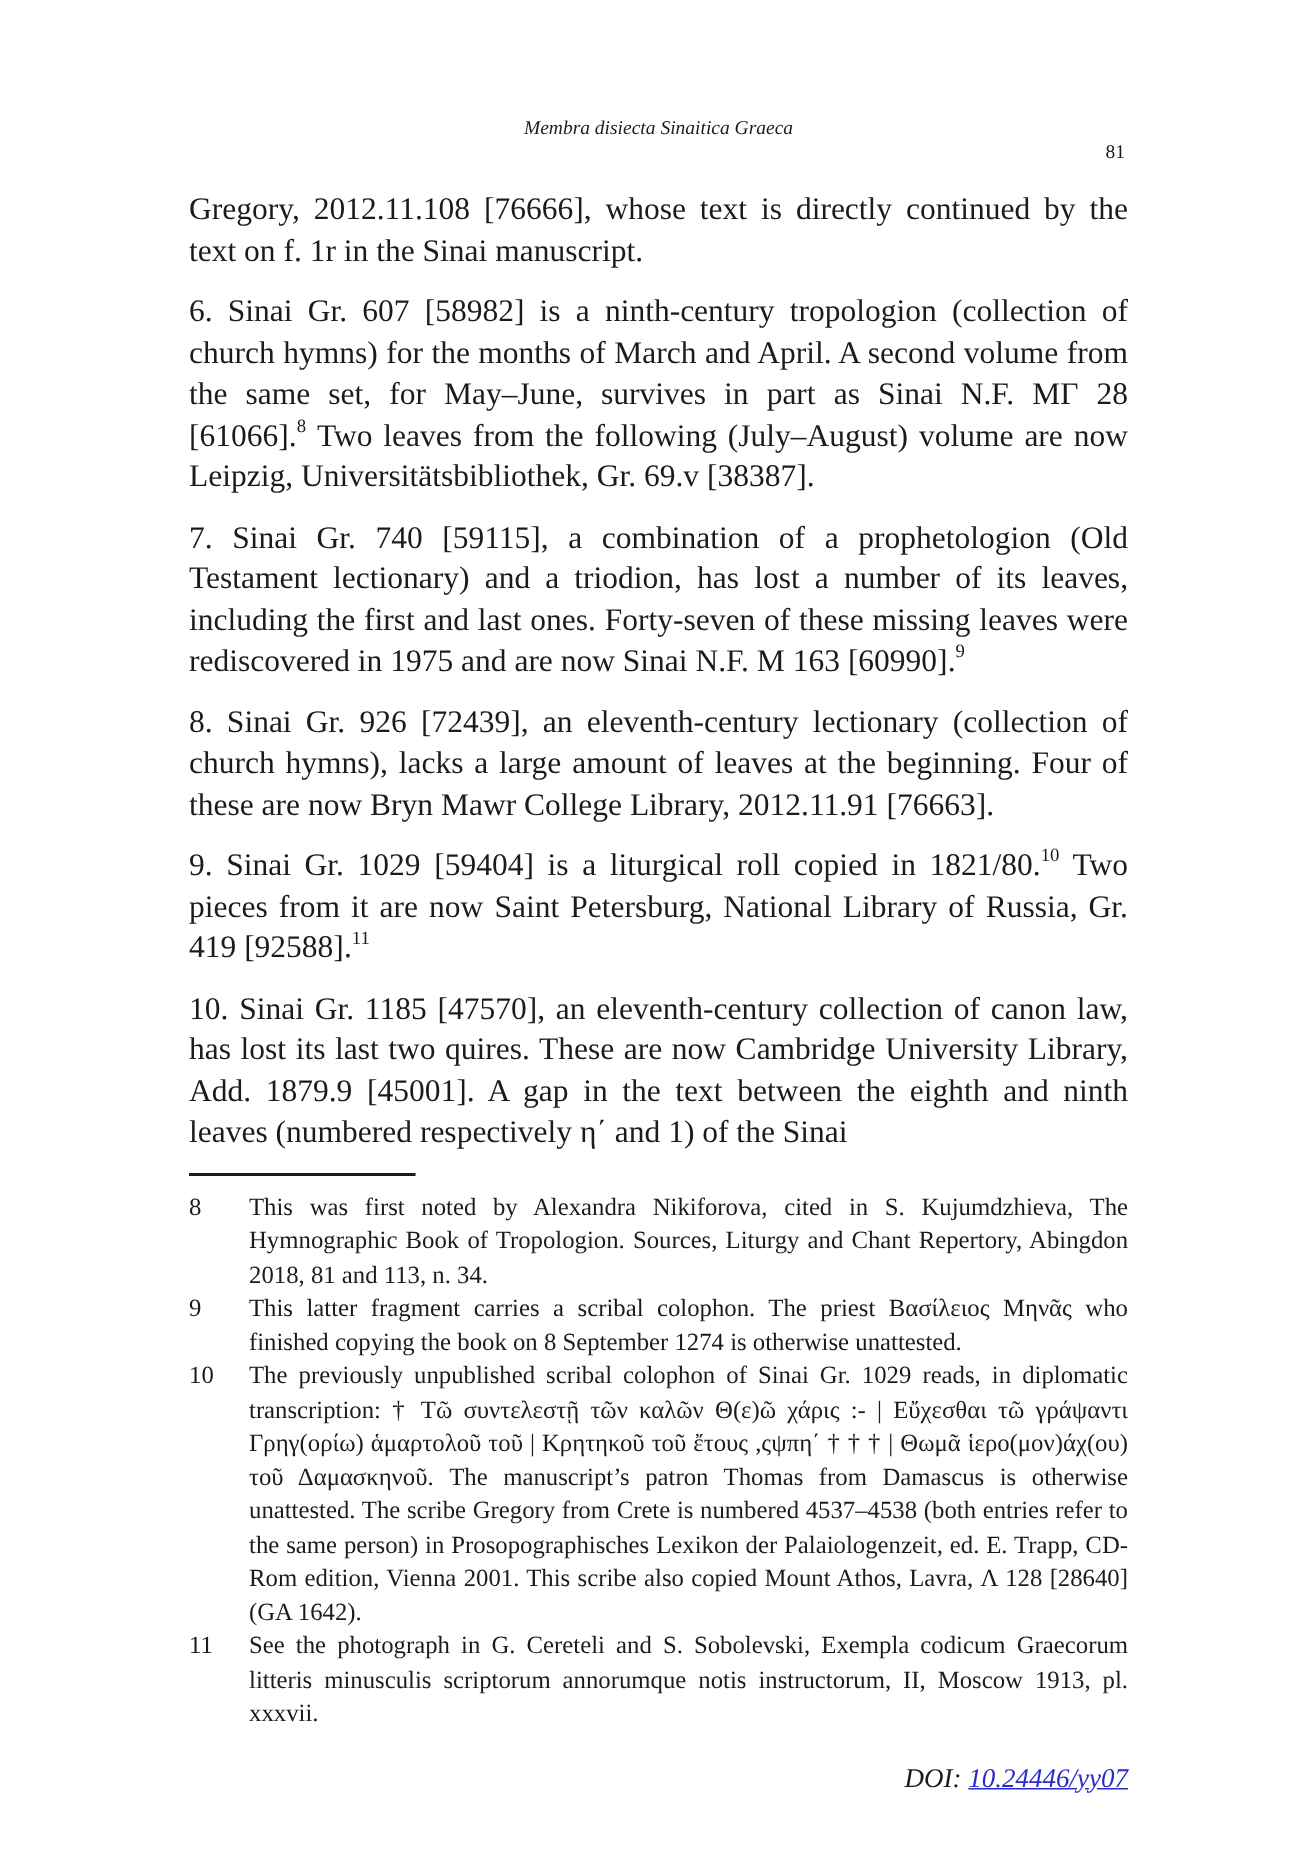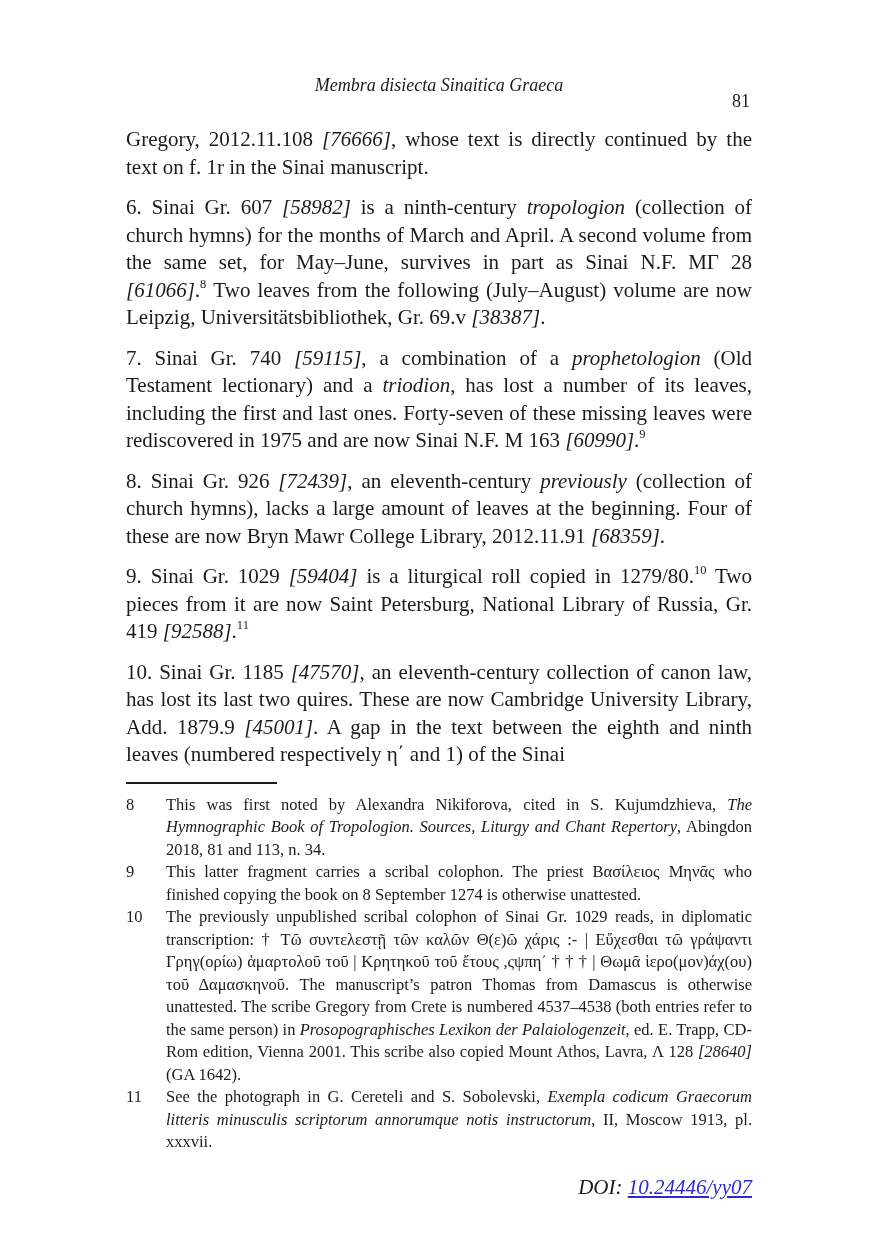--- a/index.html
+++ b/index.html
@@ -18,21 +18,21 @@
   }
   .textblock {
     position: absolute;
     left: 126px;
     top: 72px;
     width: 626px;
   }
   .running-head {
     position: relative;
     height: 28px;
-    font-size: 18px;
+    font-size: 13px;
     line-height: 26px;
     margin-bottom: 26px;
   }
   .running-head .head-title {
     display: block;
     text-align: center;
     font-style: italic;
   }
   .running-head .page-num {
     position: absolute;
@@ -41,21 +41,21 @@
     font-style: normal;
   }
   .body-paras p {
     margin: 0 0 13px 0;
     font-size: 21px;
     line-height: 27.5px;
     text-align: justify;
     hyphens: auto;
     -webkit-hyphens: auto;
   }
-  .it { font-style: italic; }
+  .it { }
   sup {
     font-size: 12.5px;
     line-height: 0;
     position: relative;
     top: -1px;
     vertical-align: super;
   }
   .footnote-rule {
     width: 151px;
     height: 0;
@@ -76,21 +76,21 @@
   .fn-text {
     flex: 1;
     text-align: justify;
     hyphens: auto;
     -webkit-hyphens: auto;
   }
   .doi-line {
     margin-top: 21px;
     text-align: right;
     font-style: italic;
-    font-size: 21px;
+    font-size: 18px;
   }
   .doi-link {
     color: #2b2bcb;
     text-decoration: underline;
     cursor: pointer;
   }
 </style>
 </head>
 <body>
 
@@ -99,22 +99,22 @@
 
     <div class="running-head">
       <span class="head-title">Membra disiecta Sinaitica Graeca</span>
       <span class="page-num">81</span>
     </div>
 
     <div class="body-paras">
       <p><span>Gregory, 2012.11.108 </span><span class="it">[76666]</span><span>, whose text is directly continued by the text on f. 1r in the Sinai manuscript.</span></p>
       <p><span>6. Sinai Gr. 607 </span><span class="it">[58982]</span><span> is a ninth-century </span><span class="it">tropologion</span><span> (collection of church hymns) for the months of March and April. A second volume from the same set, for May–June, survives in part as Sinai N.F. ΜΓ 28 </span><span class="it">[61066]</span><span>.</span><sup>8</sup><span> Two leaves from the following (July–August) volume are now Leipzig, Universitätsbibliothek, Gr. 69.v </span><span class="it">[38387]</span><span>.</span></p>
       <p><span>7. Sinai Gr. 740 </span><span class="it">[59115]</span><span>, a combination of a </span><span class="it">prophetologion</span><span> (Old Testament lectionary) and a </span><span class="it">triodion</span><span>, has lost a number of its leaves, including the first and last ones. Forty-seven of these missing leaves were rediscovered in 1975 and are now Sinai N.F. M 163 </span><span class="it">[60990]</span><span>.</span><sup>9</sup></p>
-      <p><span>8. Sinai Gr. 926 </span><span class="it">[72439]</span><span>, an eleventh-century </span><span class="it">previously</span><span> (collection of church hymns), lacks a large amount of leaves at the beginning. Four of these are now Bryn Mawr College Library, 2012.11.91 </span><span class="it">[68359]</span><span>.</span></p>
-      <p><span>9. Sinai Gr. 1029 </span><span class="it">[59404]</span><span> is a liturgical roll copied in 1279/80.</span><sup>10</sup><span> Two pieces from it are now Saint Petersburg, National Library of Russia, Gr. 419 </span><span class="it">[92588]</span><span>.</span><sup>11</sup></p>
+      <p><span>8. Sinai Gr. 926 </span><span class="it">[72439]</span><span>, an eleventh-century </span><span class="it">lectionary</span><span> (collection of church hymns), lacks a large amount of leaves at the beginning. Four of these are now Bryn Mawr College Library, 2012.11.91 </span><span class="it">[76663]</span><span>.</span></p>
+      <p><span>9. Sinai Gr. 1029 </span><span class="it">[59404]</span><span> is a liturgical roll copied in 1821/80.</span><sup>10</sup><span> Two pieces from it are now Saint Petersburg, National Library of Russia, Gr. 419 </span><span class="it">[92588]</span><span>.</span><sup>11</sup></p>
       <p><span>10. Sinai Gr. 1185 </span><span class="it">[47570]</span><span>, an eleventh-century collection of canon law, has lost its last two quires. These are now Cambridge University Library, Add. 1879.9 </span><span class="it">[45001]</span><span>. A gap in the text between the eighth and ninth leaves (numbered respectively η΄ and 1) of the Sinai</span></p>
     </div>
 
     <div class="footnote-rule"></div>
 
     <div class="footnotes">
       <div class="footnote">
         <span class="fn-num">8</span>
         <div class="fn-text"><span>This was first noted by Alexandra Nikiforova, cited in S. Kujumdzhieva, </span><span class="it">The Hymnographic Book of Tropologion. Sources, Liturgy and Chant Repertory</span><span>, Abingdon 2018, 81 and 113, n. 34.</span></div>
       </div>

